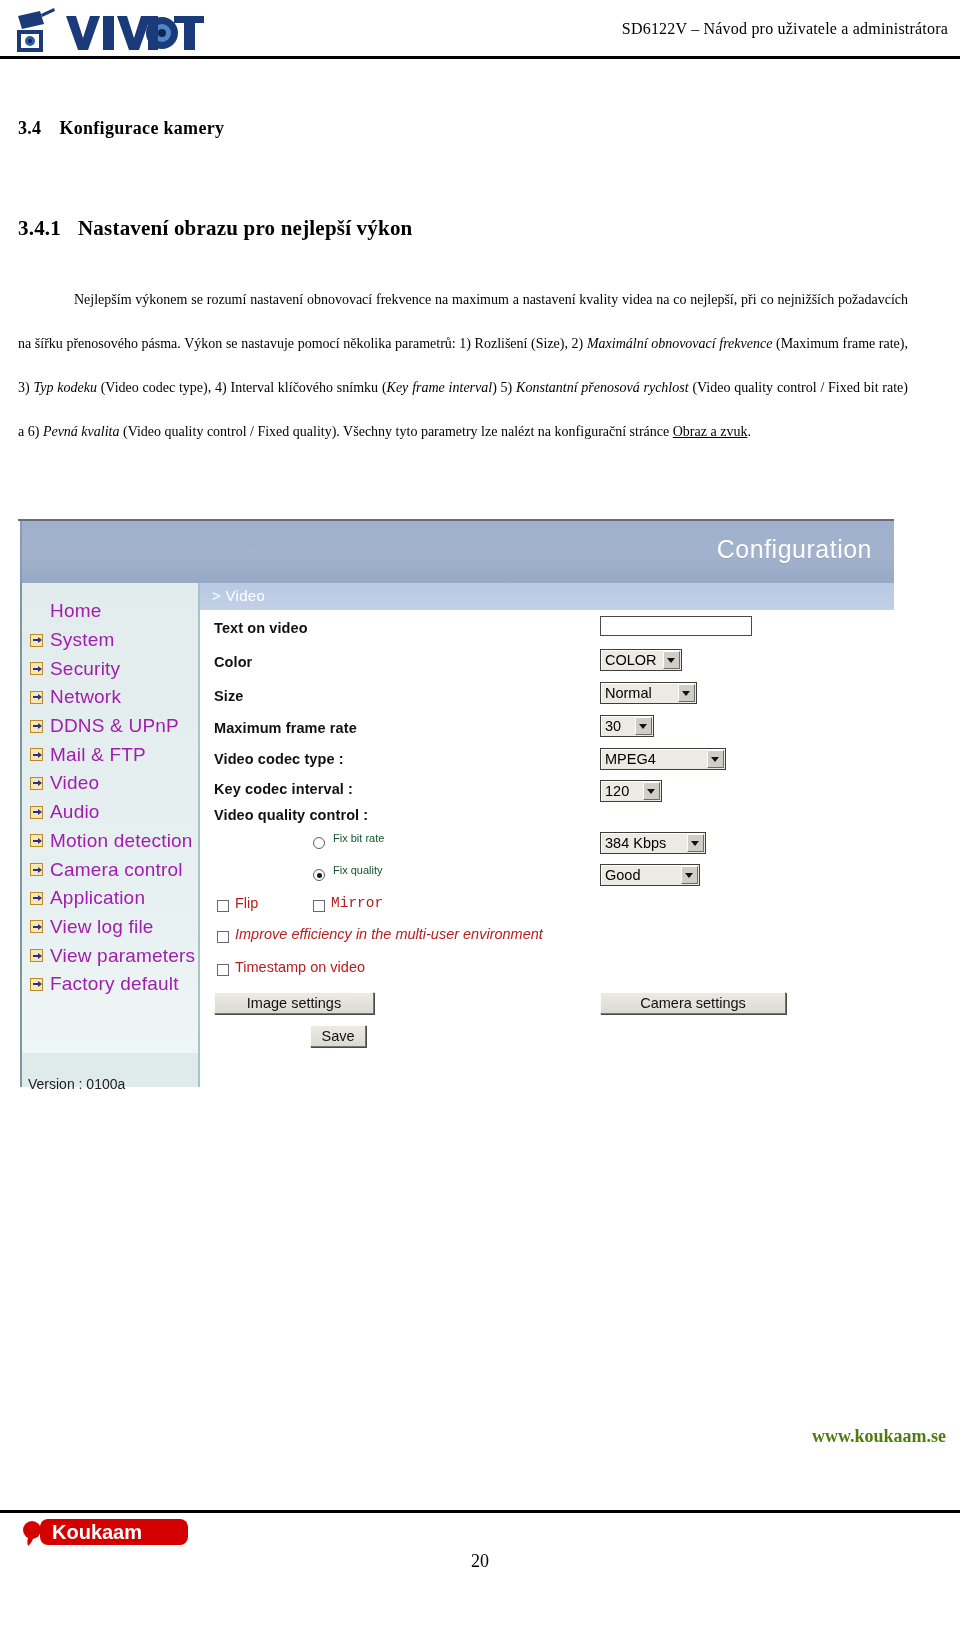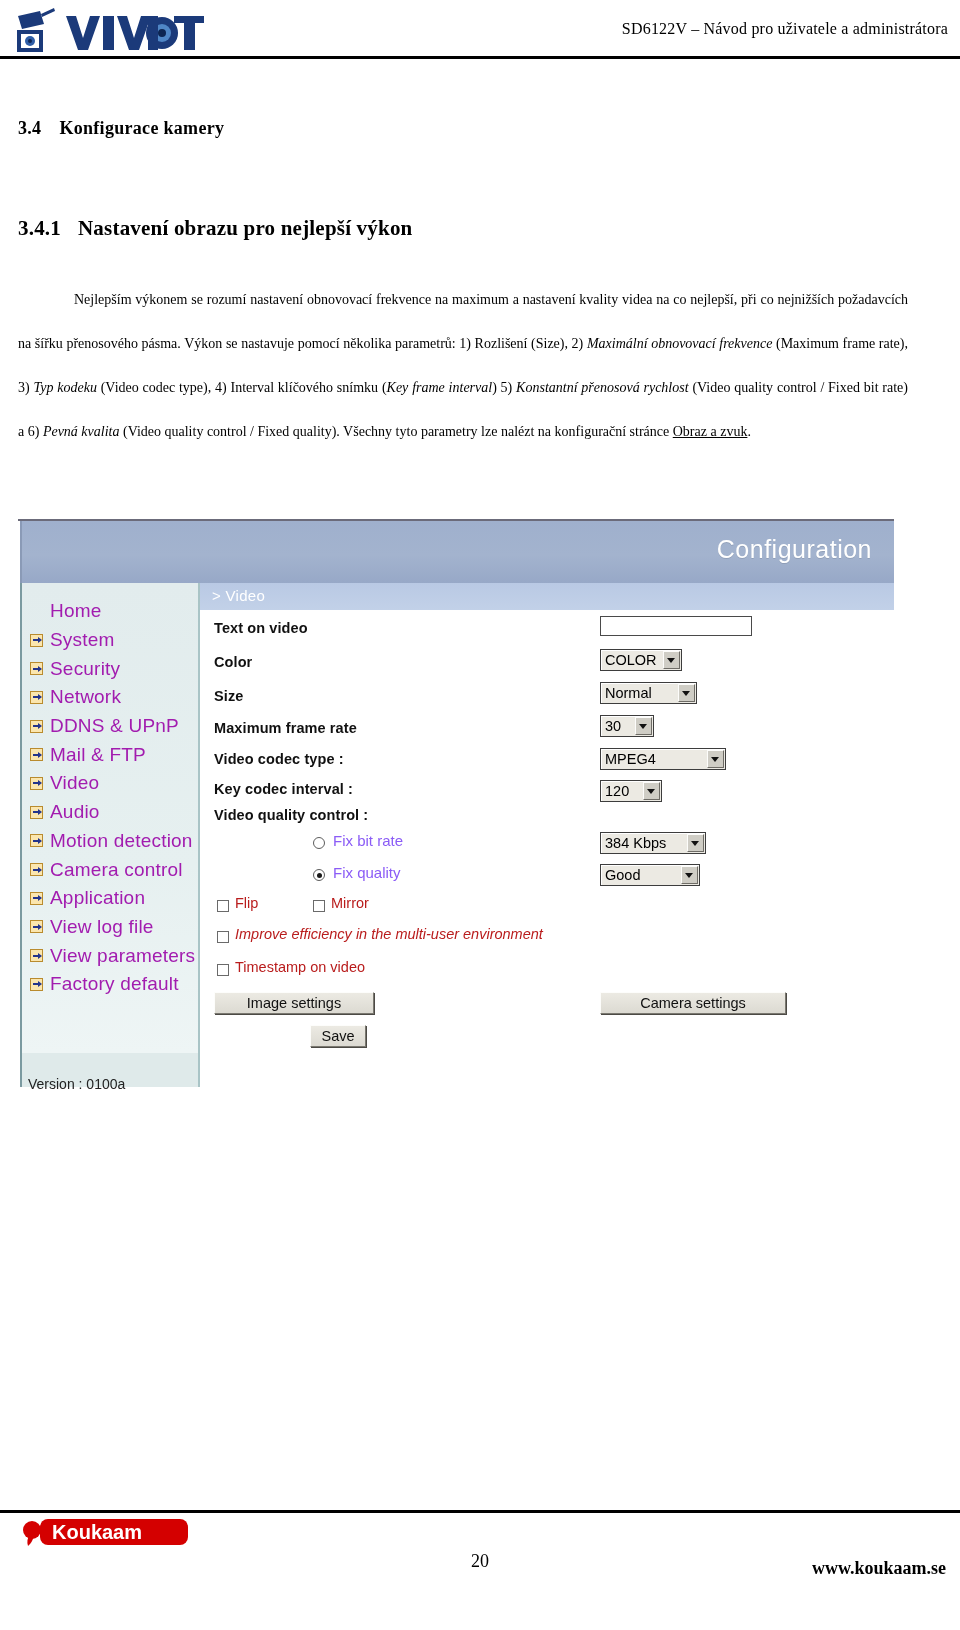--- a/index.html
+++ b/index.html
@@ -291,22 +291,22 @@
     content: "";
     position: absolute;
     left: 2.5px; top: 2.5px;
     width: 5px; height: 5px;
     border-radius: 50%;
     background: #1a1a1a;
   }
   .radio-lbl {
     position: absolute;
     font-family: "Liberation Sans", sans-serif;
-    font-size: 15px;
-    color: #8b5cf6;
+    font-size: 11px;
+    color: #14532d;
     white-space: nowrap;
   }
 
   .cbox {
     position: absolute;
     width: 12px; height: 12px;
     border: 1px solid #6a6a6a;
     background: #fff;
     box-sizing: border-box;
   }
@@ -342,25 +342,25 @@
     width: 960px; height: 3px;
     background: #000;
   }
   .koukaam {
     position: absolute;
     left: 20px; top: 1518px;
     width: 172px; height: 30px;
   }
   .footer-url {
     position: absolute;
-    right: 14px; top: 1558px;
+    right: 14px; top: 1426px;
     font-family: "Liberation Serif", serif;
     font-weight: bold;
     font-size: 18px;
-    color: #000000;
+    color: #4d7c0f;
     white-space: nowrap;
   }
   .page-num {
     position: absolute;
     left: 0; top: 1551px;
     width: 960px;
     text-align: center;
     font-family: "Liberation Serif", serif;
     font-size: 18px;
     color: #000;
@@ -501,21 +501,21 @@
         <div class="radio" style="left:113px; top:227px;"></div>
         <div class="radio-lbl" style="left:133px; top:222px;">Fix bit rate</div>
 
         <div class="radio on" style="left:113px; top:259px;"></div>
         <div class="radio-lbl" style="left:133px; top:254px;">Fix quality</div>
 
         <div class="cbox" style="left:17px; top:290px;"></div>
         <div class="cbox-lbl" style="left:35px; top:285px;">Flip</div>
 
         <div class="cbox" style="left:113px; top:290px;"></div>
-        <div class="cbox-lbl" style="left:131px; top:285px;">Mirror</div>
+        <div class="cbox-lbl" style="left:131px; top:285px;font-family:Liberation Mono, monospace;">Mirror</div>
 
         <div class="cbox" style="left:17px; top:321px;"></div>
         <div class="cbox-lbl" style="left:35px; top:316px;font-style:italic;">Improve efficiency in the multi-user environment</div>
 
         <div class="cbox" style="left:17px; top:354px;"></div>
         <div class="cbox-lbl" style="left:35px; top:349px;">Timestamp on video</div>
 
         <input class="tinput" style="left: 400px; top: 6px; width: 152px; height: 20px;" value="">
 
         <div class="sel" style="left:400px; top:39px; width:82px;">

